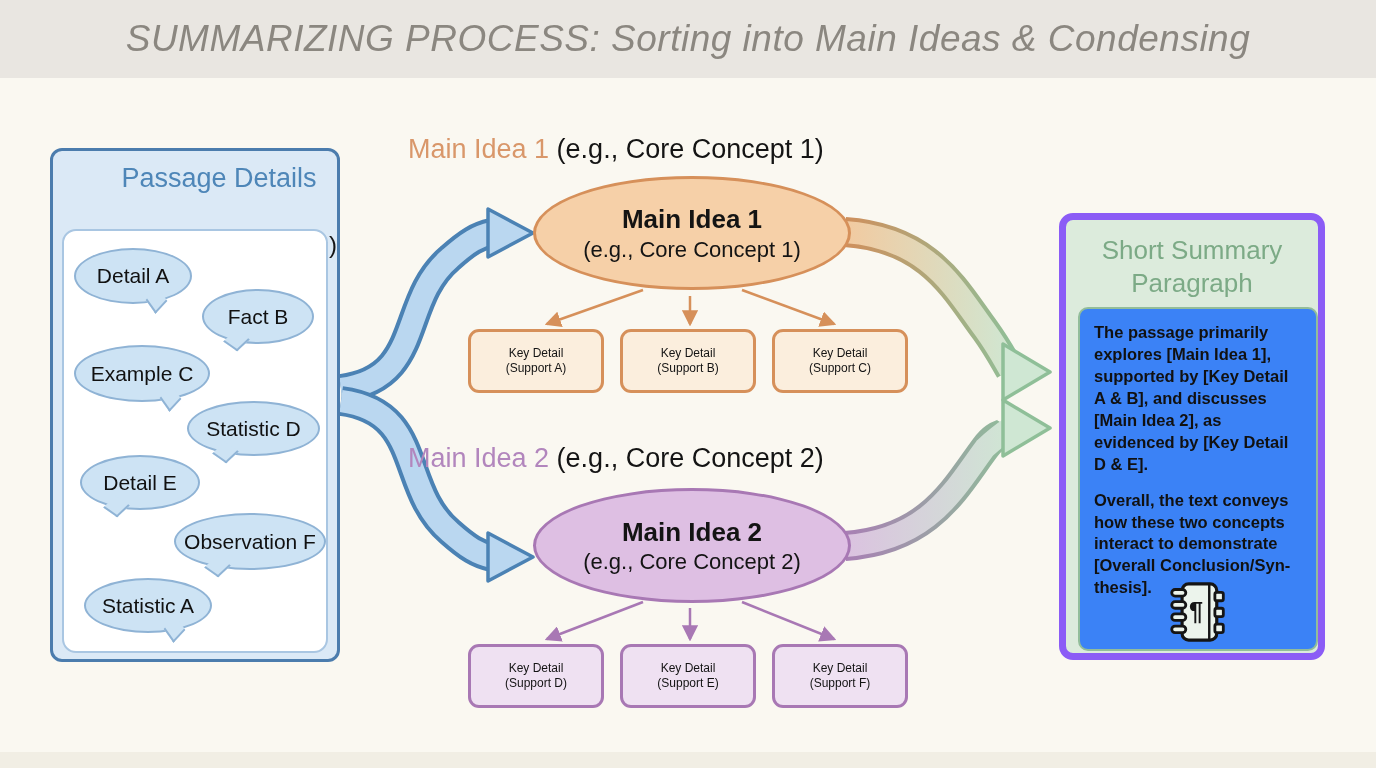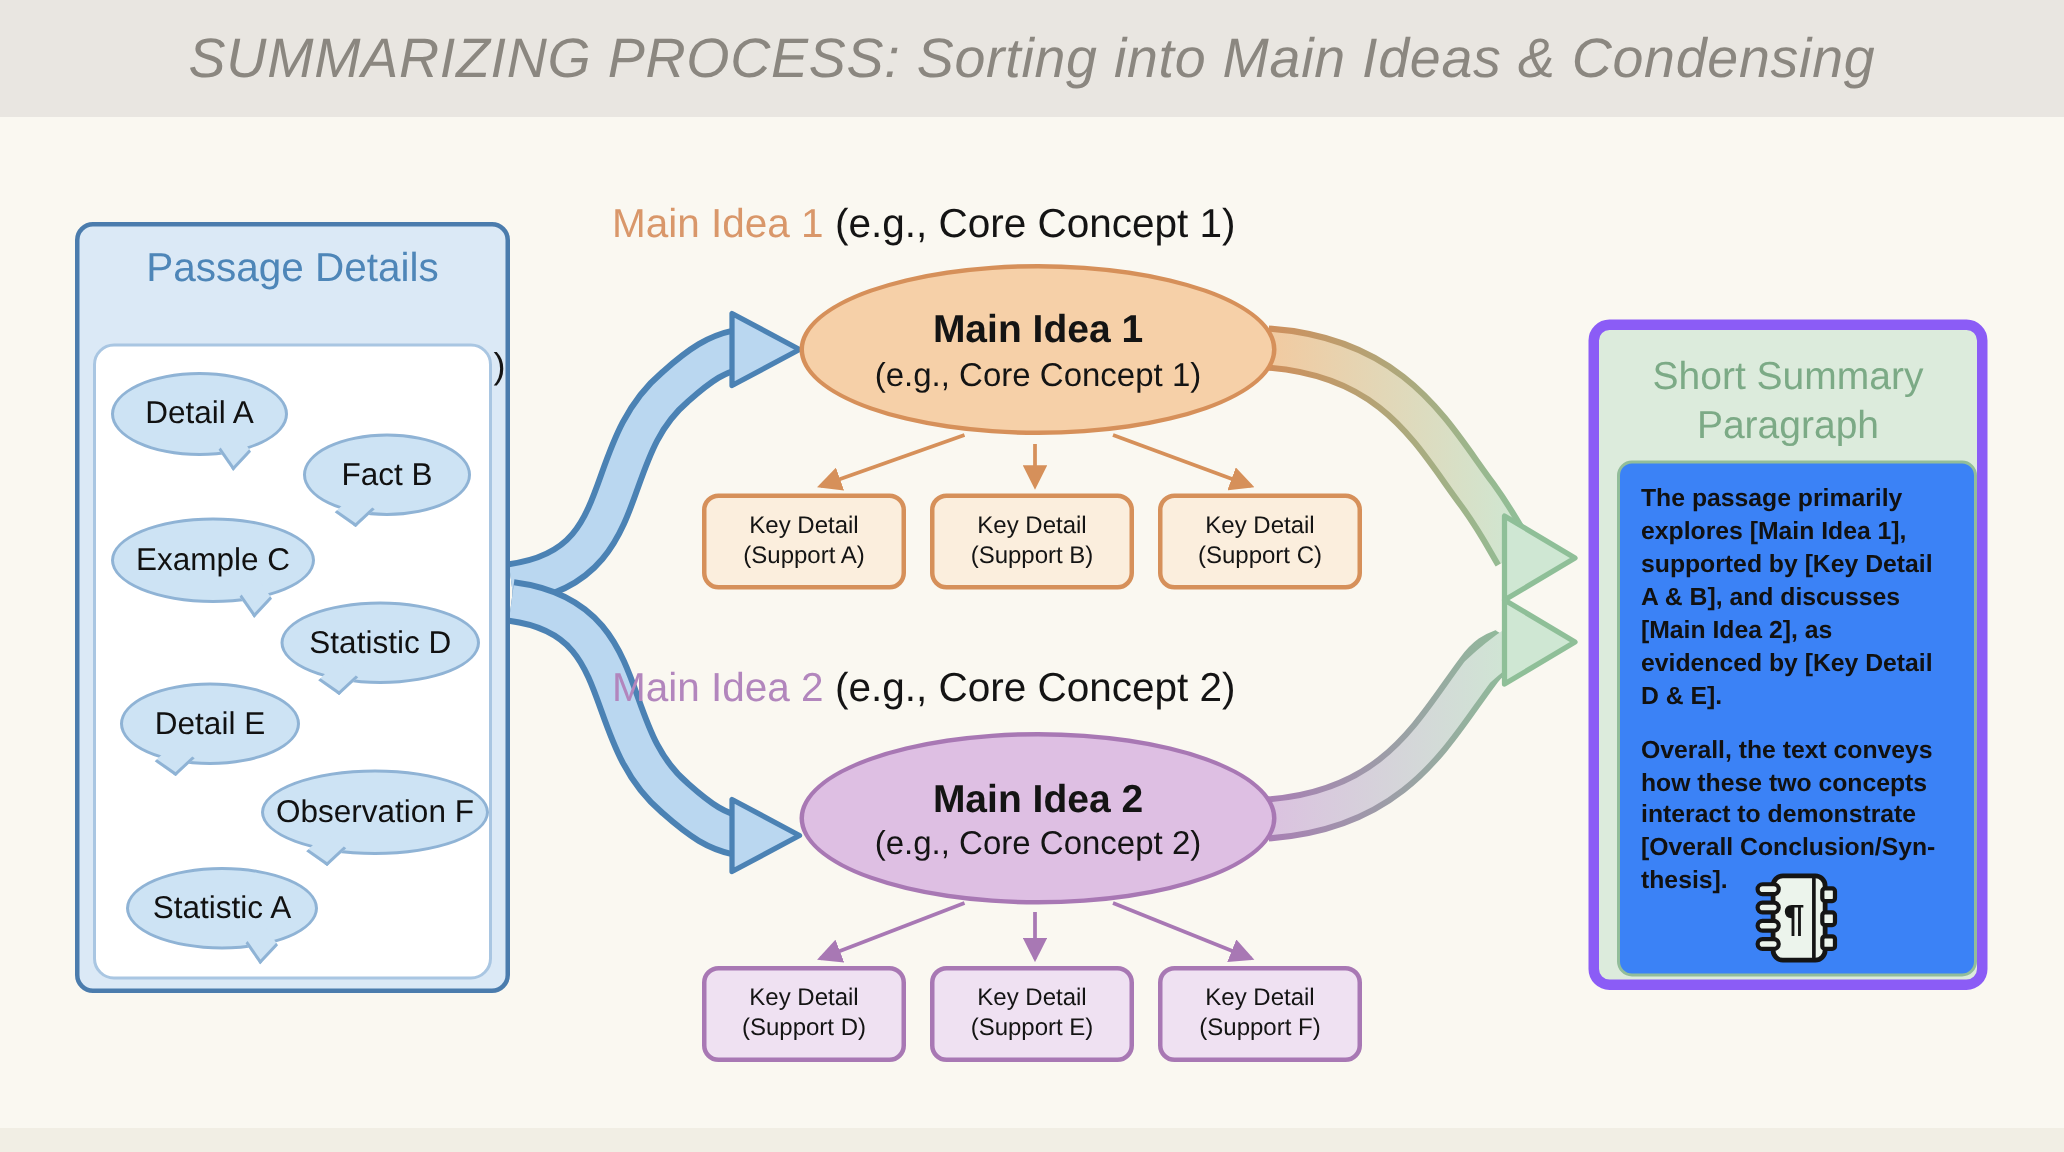--- a/index.html
+++ b/index.html
@@ -7,21 +7,21 @@
   .stage{position:relative;width:1376px;height:768px;overflow:hidden;background:#faf8f1;}
   .abs{position:absolute;}
 
   
   .header{left:0;top:0;width:1376px;height:78px;background:#e9e6e1;display:flex;align-items:center;justify-content:center;font-style:italic;}
   .header .title{font-size:37px;color:#8b8780;letter-spacing:.5px;white-space:nowrap;}
   .footer{left:0;bottom:0;width:1376px;height:16px;background:#f1eee4;}
 
   
   .passage-panel{left:50px;top:148px;width:290px;height:514px;background:#dbe9f6;border:3px solid #4b7cad;border-radius:12px;box-sizing:border-box;}
-  .pp-title{left:0;top:12px;width:100%;text-align:center;font-size:27px;color:#4e86b8;font-weight:500;}
+  .pp-title{left:0;top:12px;width:100%;text-align:center;font-size:27px;color:#4e86b8;font-weight:500;padding-left:24px;}
   .pp-subtitle{left:0;top:44px;width:100%;text-align:right;font-size:24px;color:#151515;margin-top:36px;}
   .pp-inner{left:9px;top:78px;width:266px;height:424px;background:#ffffff;border:2px solid #a9c6e2;border-radius:14px;box-sizing:border-box;}
 
   .bubble{position:absolute;background:#cde3f4;border:2px solid #8fb3d5;border-radius:50%;display:flex;align-items:center;justify-content:center;font-size:21px;color:#111;box-sizing:border-box;}
   .bubble .tail{position:absolute;width:15px;height:15px;background:#cde3f4;border-right:2px solid #8fb3d5;border-bottom:2px solid #8fb3d5;bottom:-7px;transform:rotate(55deg) skewX(12deg);}
   .bubble.t-r .tail{right:22%;}
   .bubble.t-l .tail{left:22%;transform:rotate(35deg) skewX(-12deg);}
   .b0{left:10px;top:17px;width:118px;height:56px;}
   .b1{left:138px;top:58px;width:112px;height:55px;}
   .b2{left:10px;top:114px;width:136px;height:57px;}
@@ -39,21 +39,21 @@
   .hl-plain{color:#141414;}
 
   
   .ellipse{border-radius:50%;display:flex;flex-direction:column;align-items:center;justify-content:center;box-sizing:border-box;line-height:1.25;}
   .ellipse .et{font-size:26px;font-weight:bold;color:#141414;}
   .ellipse .es{font-size:22px;color:#141414;}
   .ellipse1{left:533px;top:176px;width:318px;height:114px;background:#f6d0a8;border:3px solid #d6905a;}
   .ellipse2{left:533px;top:488px;width:318px;height:115px;background:#debfe3;border:3px solid #a878b4;}
 
   
-  .kbox{width:136px;height:64px;border-radius:11px;display:flex;flex-direction:column;align-items:center;justify-content:center;font-size:16px;line-height:1.25;color:#141414;box-sizing:border-box;}
+  .kbox{width:136px;height:64px;border-radius:11px;display:flex;flex-direction:column;align-items:center;justify-content:center;font-size:12px;line-height:1.25;color:#141414;box-sizing:border-box;}
   .row1{top:329px;background:#fbeedd;border:3px solid #d6905a;}
   .row2{top:644px;background:#efe1f2;border:3px solid #a878b4;}
   .c1{left:468px;} .c2{left:620px;} .c3{left:772px;}
 
   
   .summary-panel{left:1059px;top:213px;width:266px;height:447px;background:#dcebdc;border:7px solid #8b5cf6;border-radius:14px;box-sizing:border-box;}
   .sp-title{left:0;top:14px;width:100%;text-align:center;font-size:26px;line-height:1.25;color:#7caa86;font-weight:500;}
   .sp-inner{left:12px;top:87px;width:240px;height:344px;background:#3b82f6;border:2px solid #92bd9a;border-radius:10px;box-sizing:border-box;padding:13px 14px;}
   .sp-inner p{margin:0 0 14px 0;font-size:16.5px;line-height:1.33;color:#111;font-weight:600;}
   .notebook{left:88px;top:270px;}

